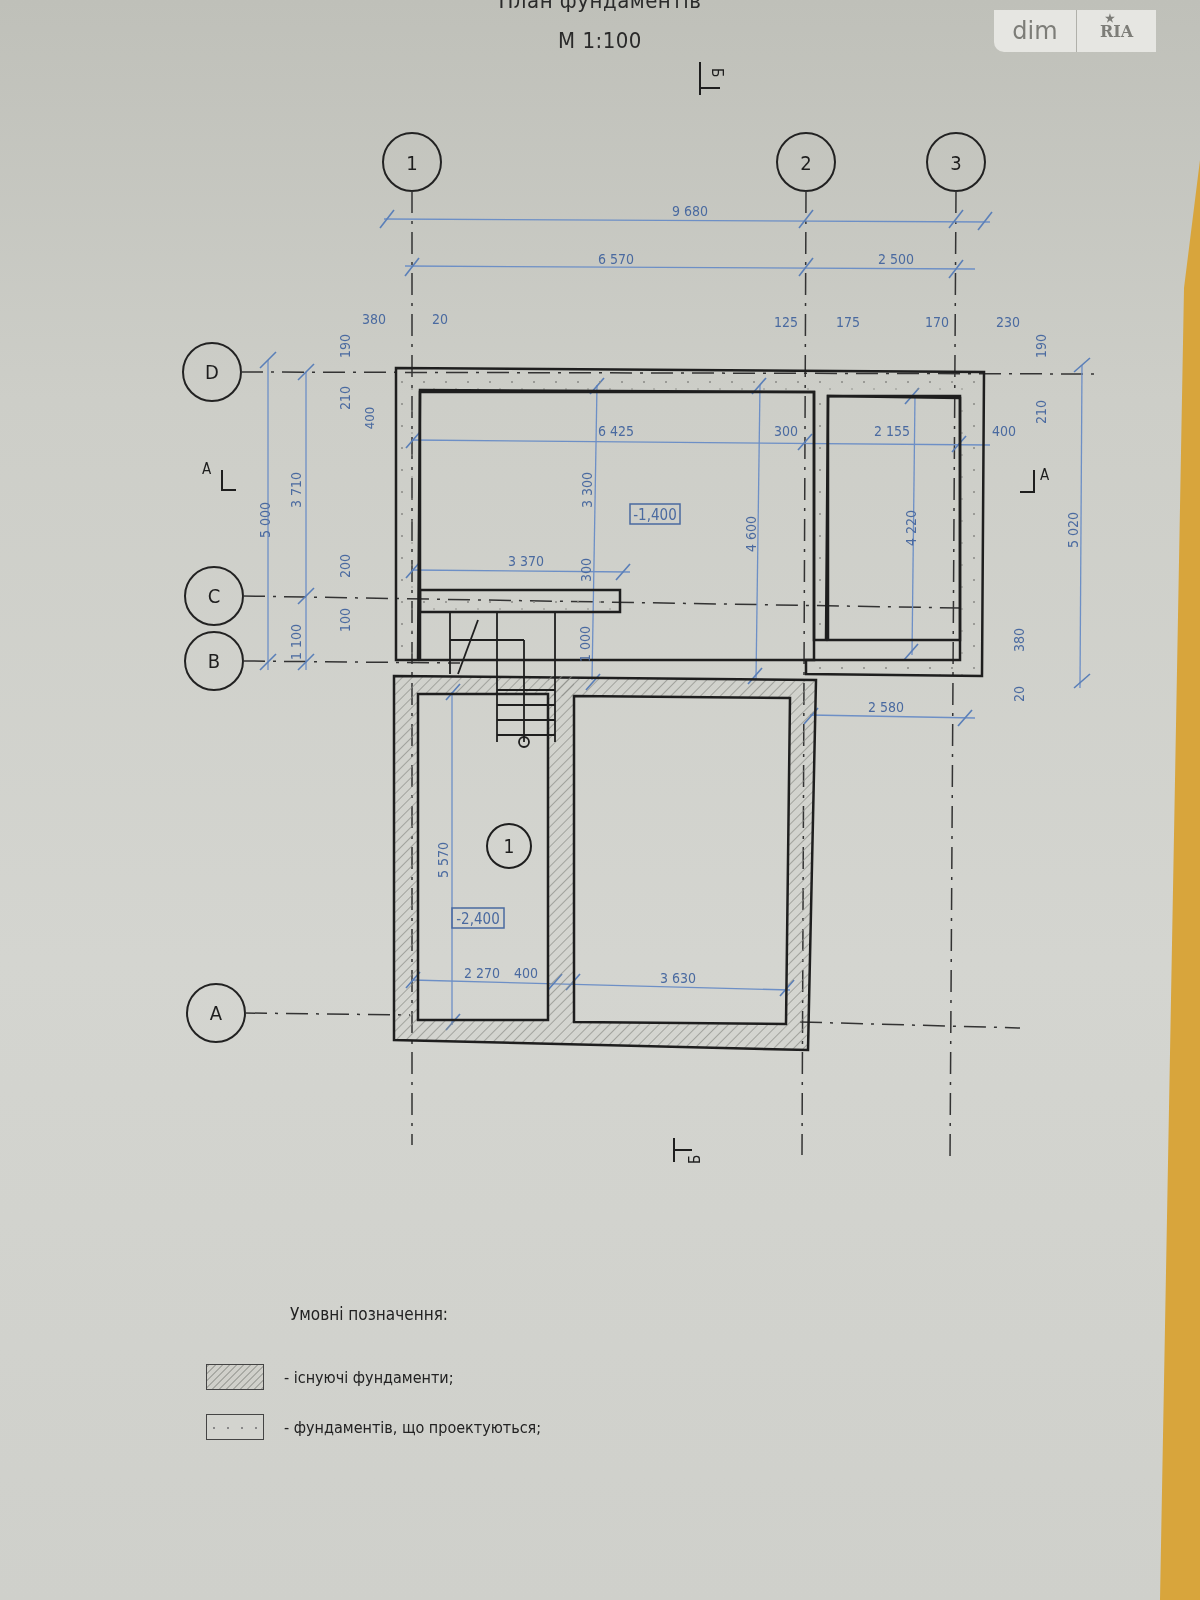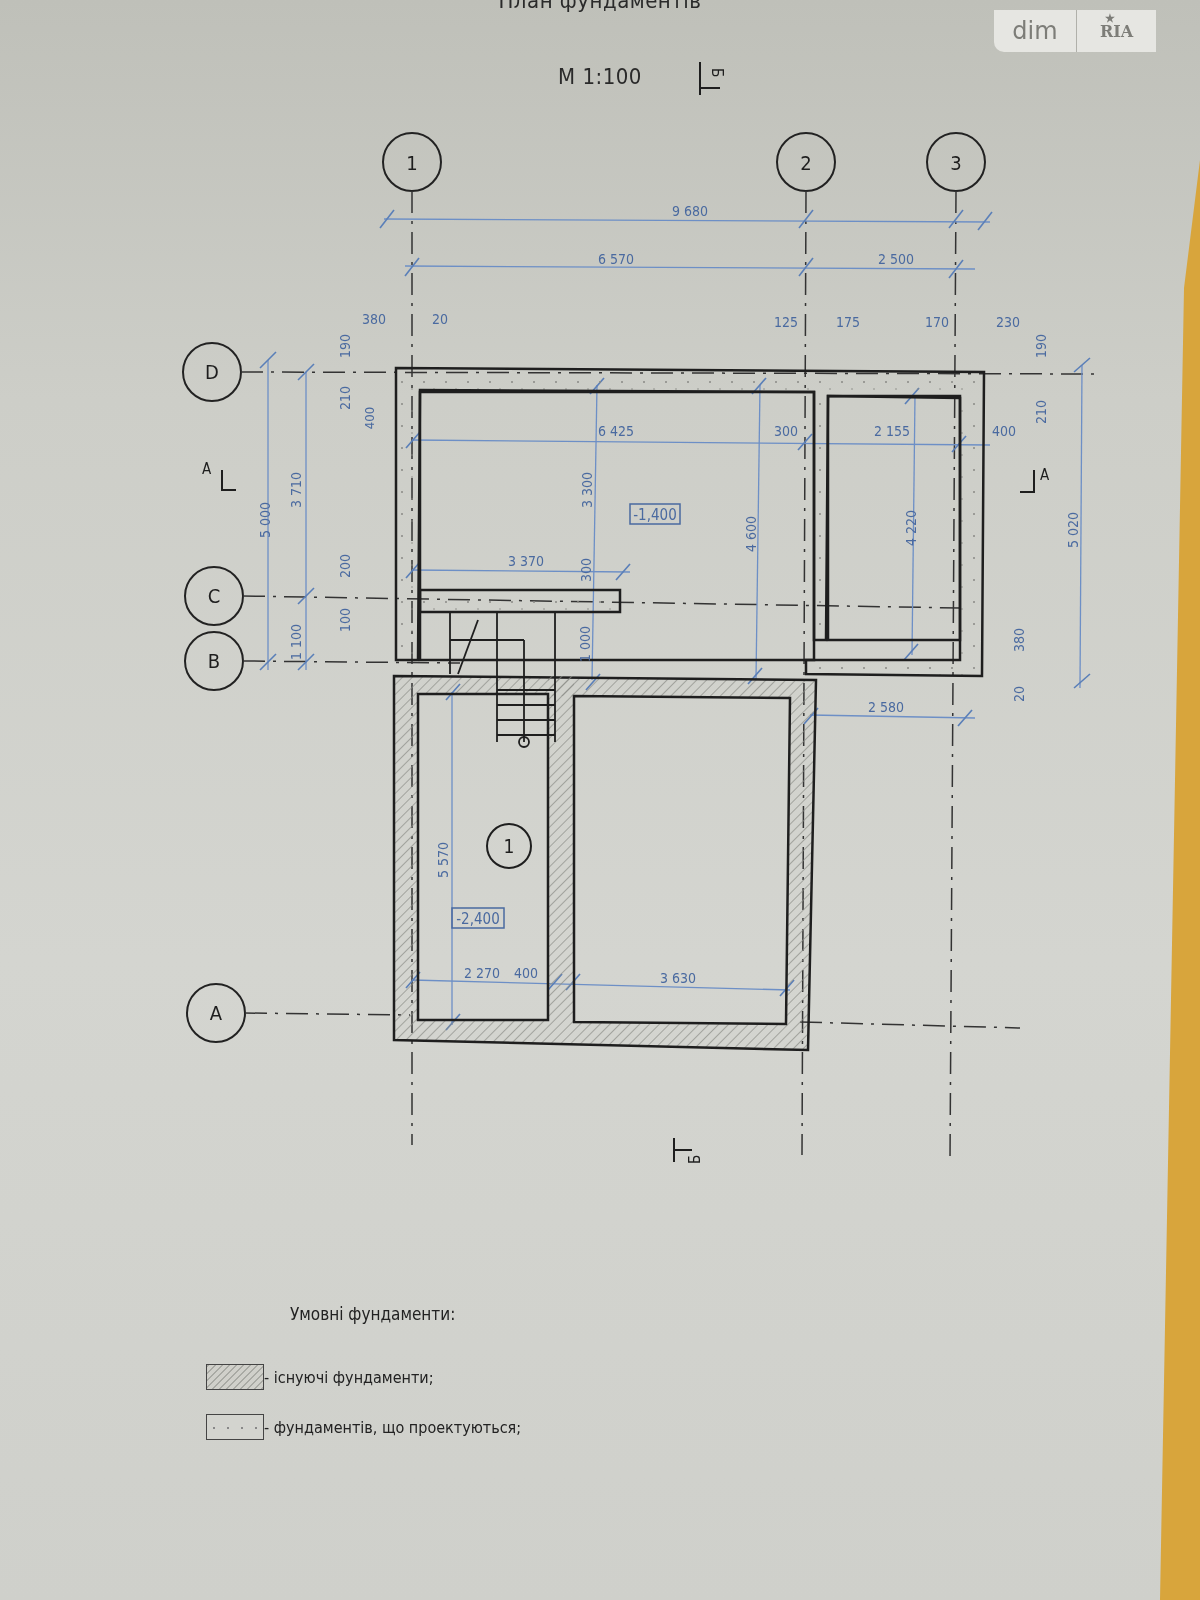--- a/index.html
+++ b/index.html
@@ -27,30 +27,30 @@
   }
   .badge .dim { width:82px; text-align:center; font-family:"DejaVu Sans", sans-serif; font-size:24px; color:#7d7d78; border-right:1px solid #b0b0aa; line-height:42px; }
   .badge .ria { flex:1; text-align:center; font-family:"DejaVu Serif", serif; font-weight:bold; font-size:16px; color:#7d7d78; position:relative; }
   .badge .star { position:absolute; left:28px; top:-10px; font-size:11px; color:#7d7d78; }
   svg.plan { position:absolute; left:0; top:0; }
   .legend-title { position:absolute; left:290px; top:1304px; font-size:17px; color:#222; }
   .legend-row { position:absolute; left:206px; display:flex; align-items:center; }
   .legend-swatch { width:58px; height:26px; border:1.5px solid #444; box-sizing:border-box; }
   .sw-hatch { background: repeating-linear-gradient(-45deg, #a9aaa4 0 1.5px, #d0d0ca 1.5px 5px); }
   .sw-dots { background: radial-gradient(circle, #888 1px, transparent 1.5px) 0 0/14px 26px, #d3d4cf; }
-  .legend-label { font-size:16px; color:#222; }
+  .legend-label { margin-left:20px; font-size:16px; color:#222; }
 </style>
 </head>
 <body>
 
 <div class="paper"></div>
 <div class="yellow-edge"></div>
 
 <div class="title" style="top:-12px;">План фундаментів</div>
-<div class="title" style="top:28px;margin-top:36px;">М 1:100</div>
+<div class="title" style="top:28px;">М 1:100</div>
 
 <div class="badge">
   <div class="dim">dim</div>
   <div class="ria">
     <span class="star">★</span>
     <span>RIA</span>
   </div>
 </div>
 
 <svg class="plan" width="1200" height="1600" viewBox="0 0 1200 1600">
@@ -236,21 +236,21 @@
   </g>
 
   <g font-size="15" fill="#1e1e1e">
     <text transform="translate(712,68) rotate(90)">Б</text>
     <text x="202" y="474">А</text>
     <text x="1040" y="480">А</text>
     <text transform="translate(700,1164) rotate(-90)">Б</text>
   </g>
 </svg>
 
-<div class="legend-title">Умовні фундаменти:</div>
+<div class="legend-title">Умовні позначення:</div>
 <div class="legend-row" style="top:1364px;">
   <div class="legend-swatch sw-hatch"></div>
   <div class="legend-label">- існуючі фундаменти;</div>
 </div>
 <div class="legend-row" style="top:1414px;">
   <div class="legend-swatch sw-dots"></div>
   <div class="legend-label">- фундаментів, що проектуються;</div>
 </div>
 
 </body></html>

